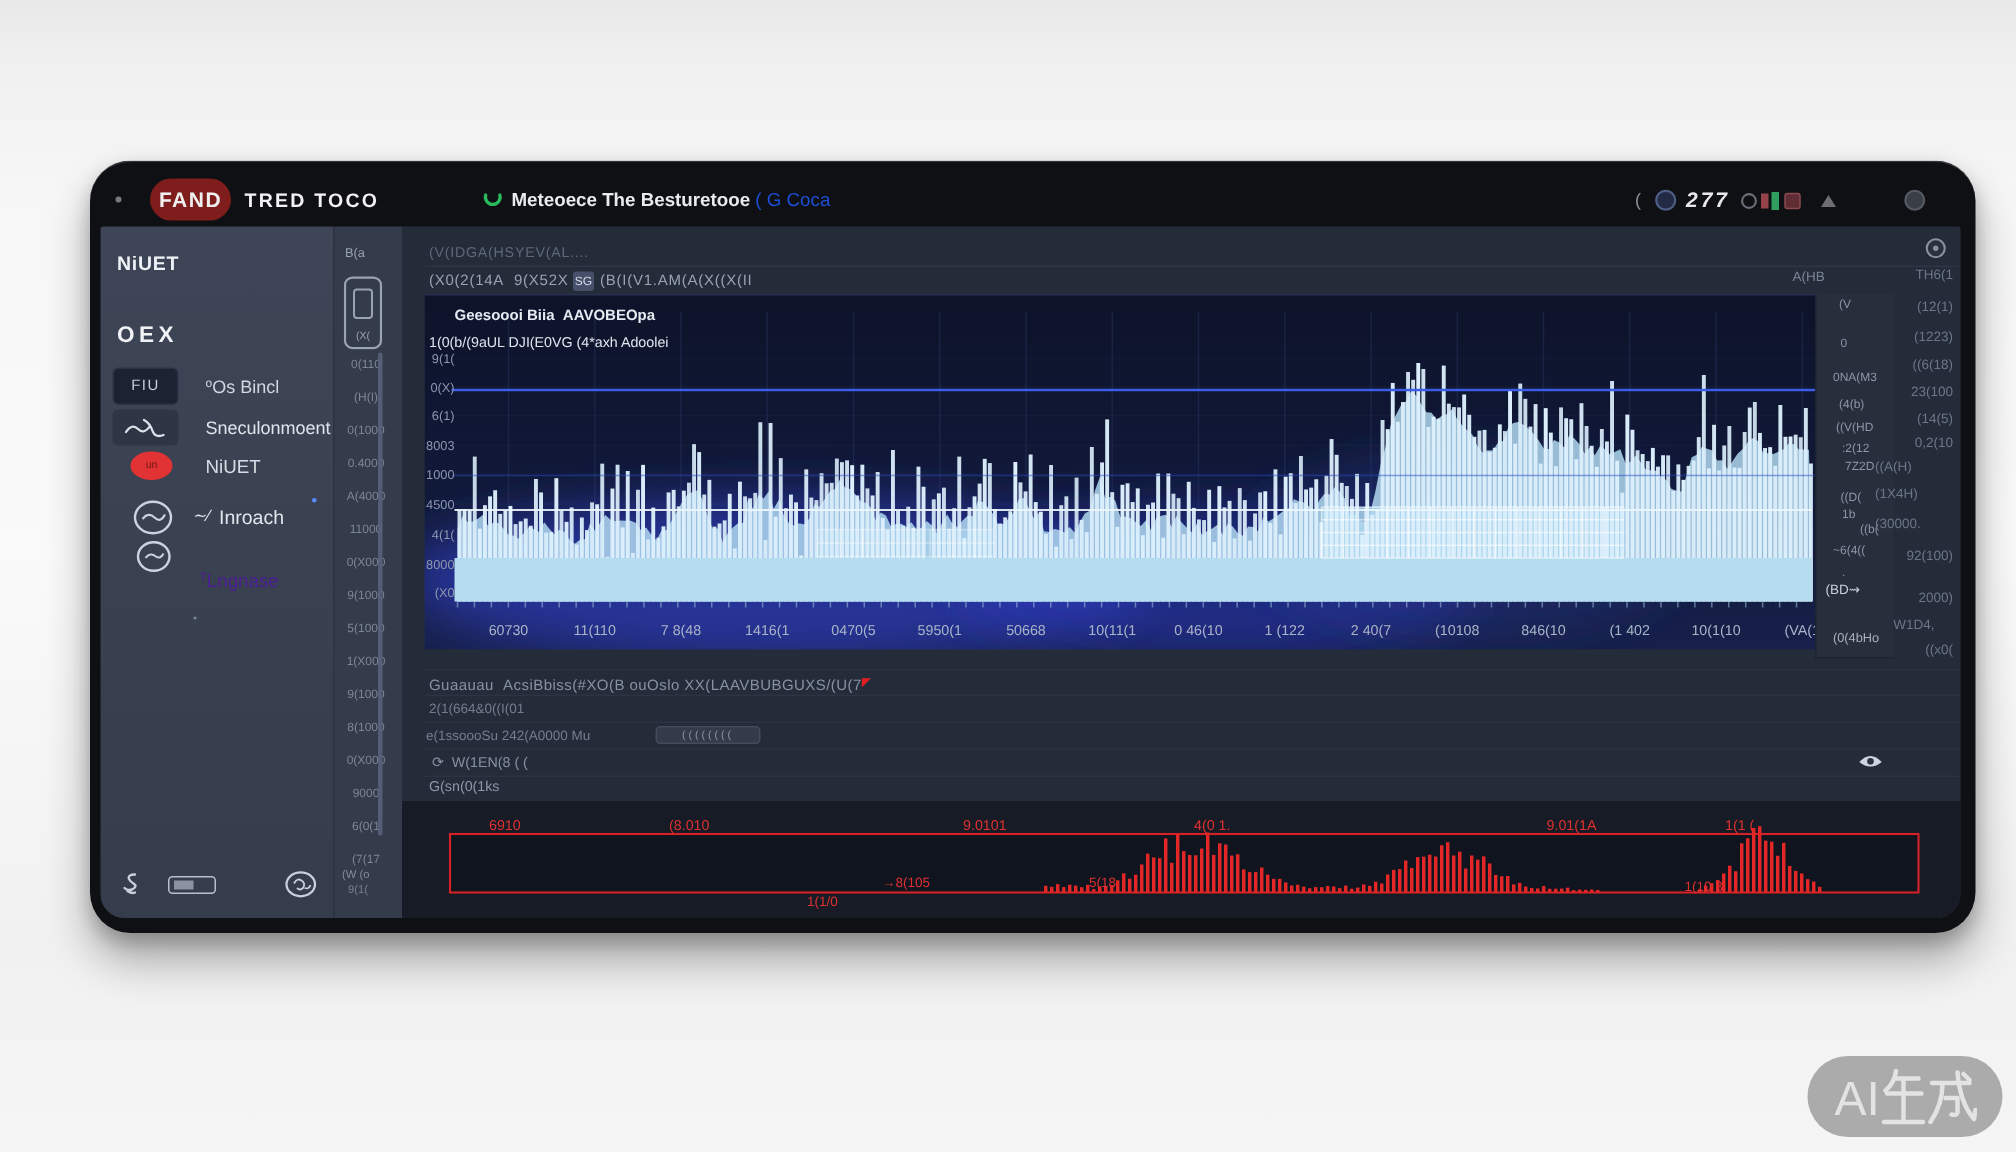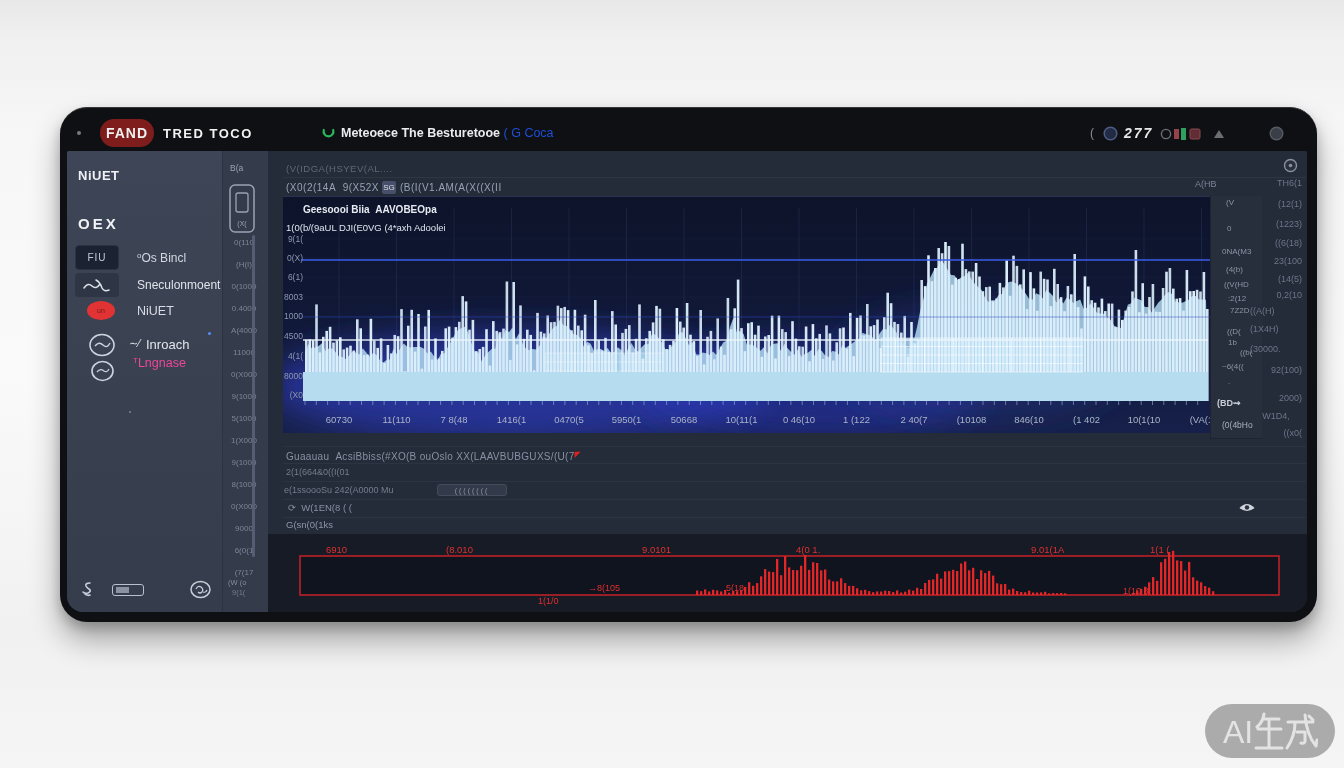--- a/index.html
+++ b/index.html
@@ -57,21 +57,21 @@
 <svg class="abs" style="left:88px;top:333px" width="28" height="24" viewBox="0 0 28 24">
     <ellipse cx="14" cy="12" rx="12" ry="10.5" fill="none" stroke="#ccd2de" stroke-width="1.6"></ellipse>
     <path d="M7 13 q4 -5 8 -1 q4 4 7 -2" fill="none" stroke="#ccd2de" stroke-width="1.4"></path>
   </svg>
 <div class="t" style="left:129px;top:337px;font-size:11px;color:#dfe3ea">∼⁄</div>
 <div class="t" style="left:146px;top:337px;font-size:13px;color:#e2e6ec">Inroach</div>
 <svg class="abs" style="left:90px;top:360px" width="25" height="22" viewBox="0 0 25 22">
     <ellipse cx="12.5" cy="11" rx="10.5" ry="9.5" fill="none" stroke="#ccd2de" stroke-width="1.6"></ellipse>
     <path d="M7 12 q3 -4 7 -1 q3 2 5 -2" fill="none" stroke="#ccd2de" stroke-width="1.3"></path>
   </svg>
-<div class="t" style="left:133px;top:356px;font-size:12.5px;color:#ec4899"><span style="font-size:8px;vertical-align:4px">T</span>Lngnase</div>
+<div class="t" style="left:133px;top:380px;font-size:12.5px;color:#4c1d95"><span style="font-size:8px;vertical-align:4px">T</span>Lngnase</div>
 <div class="abs" style="left:208px;top:332px;width:3px;height:3px;border-radius:50%;background:#5b8cff"></div>
 <div class="abs" style="left:129px;top:411px;width:2px;height:2px;border-radius:50%;background:#7b86a0"></div>
 <svg class="abs" style="left:80px;top:581px" width="15" height="17" viewBox="0 0 15 17">
     <path d="M10 2 q-5 0 -4 3 q1 2 3 3 q3 2 -1 4 q-3 1 -5 -1 M5 13 q3 2 5 1" fill="none" stroke="#c9cfdb" stroke-width="1.6" stroke-linecap="round"></path>
   </svg>
 <div class="abs" style="left:112px;top:584px;width:32px;height:12px;border:1.3px solid #b9c0cd;border-radius:3px"></div>
 <div class="abs" style="left:116px;top:587px;width:13px;height:6px;background:#9aa2b2;opacity:.85"></div>
 <svg class="abs" style="left:189px;top:580px" width="23" height="19" viewBox="0 0 23 19">
     <ellipse cx="11.5" cy="9.5" rx="9.5" ry="8" fill="none" stroke="#c9cfdb" stroke-width="1.5"></ellipse>
     <path d="M7 9 q2 -4 5 -2 q3 2 1 5 q-2 2 -4 0 M14 12 q3 1 4 -2" fill="none" stroke="#c9cfdb" stroke-width="1.2"></path>
@@ -567,21 +567,21 @@
 <div style="position:absolute;left:1222px;top:247px;font-size:8px;color:#8d95a7">0NA(M3</div>
 <div style="position:absolute;left:1226px;top:265px;font-size:8px;color:#8d95a7">(4(b)</div>
 <div style="position:absolute;left:1224px;top:280px;font-size:8px;color:#8d95a7">((V(HD</div>
 <div style="position:absolute;left:1228px;top:294px;font-size:8px;color:#8d95a7">:2(12</div>
 <div style="position:absolute;left:1230px;top:306px;font-size:8px;color:#8d95a7">7Z2D</div>
 <div style="position:absolute;left:1227px;top:327px;font-size:8px;color:#8d95a7">((D(</div>
 <div style="position:absolute;left:1228px;top:338px;font-size:8px;color:#8d95a7">1b</div>
 <div style="position:absolute;left:1240px;top:348px;font-size:8px;color:#8d95a7">((b(</div>
 <div style="position:absolute;left:1222px;top:362px;font-size:8px;color:#8d95a7">~6(4((</div>
 <div style="position:absolute;left:1228px;top:377px;font-size:8px;color:#8d95a7">.</div>
-<div class="t" style="left:1217px;top:398px;font-size:9px;font-weight:bold;color:#c9ced8">(BD⇝</div>
+<div class="t" style="left:1217px;top:388px;font-size:9px;font-weight:normal;color:#c9ced8">(BD⇝</div>
 <div class="t" style="left:1222px;top:420px;font-size:8.5px;color:#aab1bf">(0(4bHo</div>
 
 <div style="position:absolute;left:1250px;top:178px;width:52px;text-align:right;font-size:9px;color:#6d7689">TH6(1</div>
 <div style="position:absolute;left:1250px;top:199px;width:52px;text-align:right;font-size:9px;color:#6d7689">(12(1)</div>
 <div style="position:absolute;left:1250px;top:219px;width:52px;text-align:right;font-size:9px;color:#6d7689">(1223)</div>
 <div style="position:absolute;left:1250px;top:238px;width:52px;text-align:right;font-size:9px;color:#6d7689">((6(18)</div>
 <div style="position:absolute;left:1250px;top:256px;width:52px;text-align:right;font-size:9px;color:#6d7689">23(100</div>
 <div style="position:absolute;left:1250px;top:274px;width:52px;text-align:right;font-size:9px;color:#6d7689">(14(5)</div>
 <div style="position:absolute;left:1250px;top:290px;width:52px;text-align:right;font-size:9px;color:#6d7689">0,2(10</div>
 <div style="position:absolute;left:1250px;top:306px;width:52px;text-align:left;font-size:9px;color:#6d7689">((A(H)</div>

